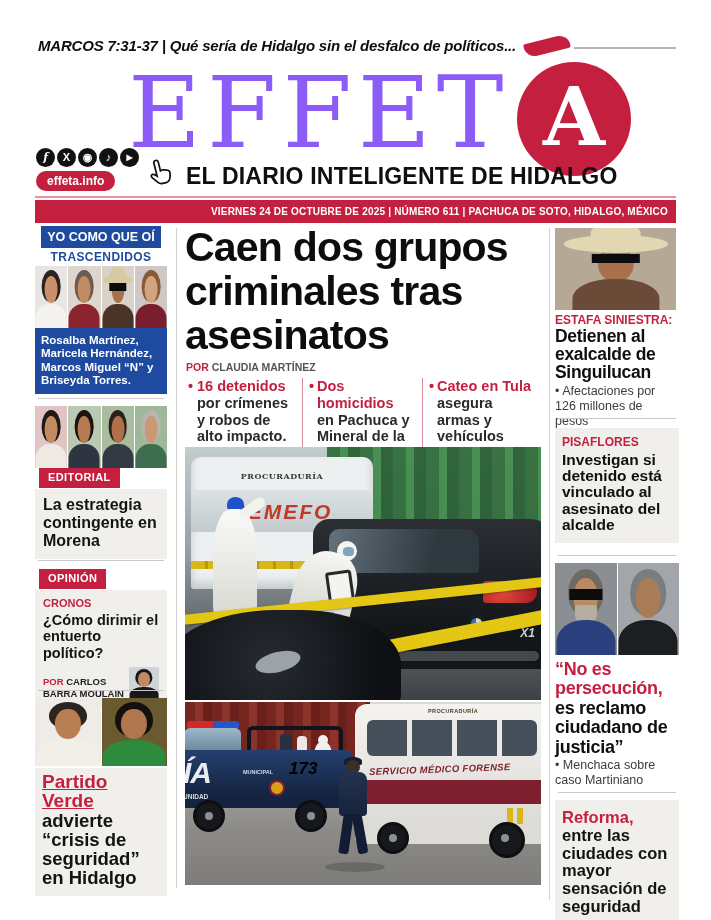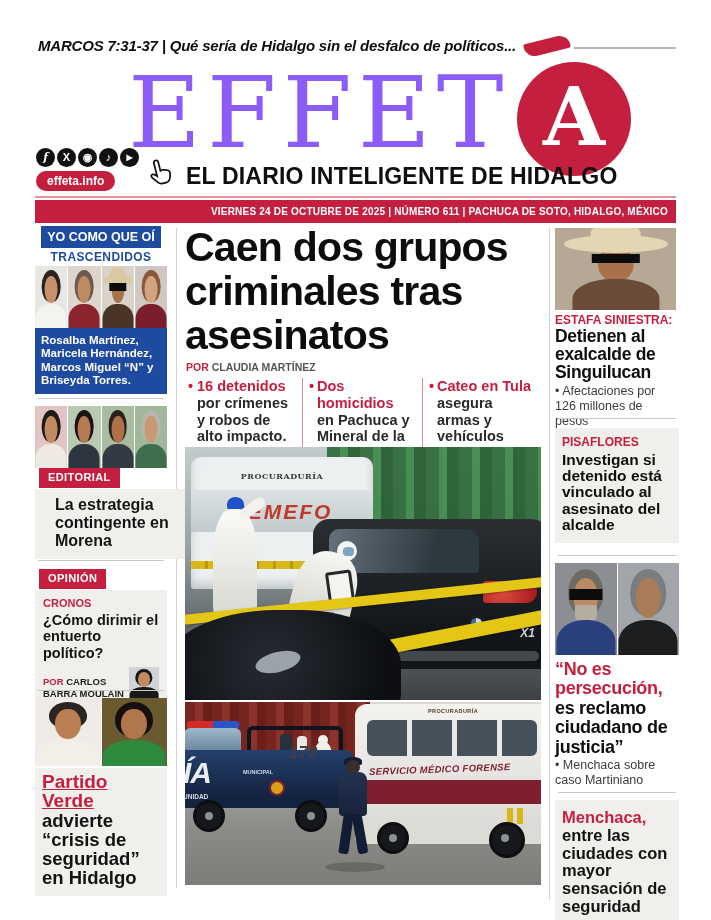--- a/index.html
+++ b/index.html
@@ -123,21 +123,21 @@
   .p2-figs-bg2{position:absolute;left:112px;top:34px;width:10px;height:24px;background:#e8e8e4;border-radius:4px 4px 2px 2px;}
   .p2-whitefig{position:absolute;left:128px;top:40px;width:20px;height:50px;background:linear-gradient(180deg,#f2f2ee,#d5d5cf);border-radius:40% 40% 14% 14%;}
   .p2-whitefig::before{content:"";position:absolute;left:5px;top:-7px;width:10px;height:10px;background:#f0efe9;border-radius:50%;}
   .p2-truck{position:absolute;left:-8px;top:26px;width:176px;height:96px;}
   .p2-truck-body{position:absolute;left:0;top:22px;width:176px;height:58px;background:linear-gradient(180deg,#24406e,#14233f 80%);border-radius:4px 8px 4px 4px;}
   .p2-truck-cab{position:absolute;left:6px;top:0;width:58px;height:30px;background:linear-gradient(180deg,#9db7ca,#5c7991);border-radius:8px 6px 0 0;}
   .p2-lightbar{position:absolute;left:10px;top:-7px;width:52px;height:8px;background:linear-gradient(90deg,#d62828 0 50%,#2855c8 50%);border-radius:3px;}
   .p2-rollbar{position:absolute;left:70px;top:-2px;width:96px;height:26px;border:4px solid #10141c;border-bottom:none;border-radius:6px 6px 0 0;}
   .p2-ia{position:absolute;left:6px;top:30px;font:italic bold 30px/1 var(--sans);color:#e9edf2;letter-spacing:-1px;}
   .p2-muni{position:absolute;left:66px;top:42px;font:bold 5.5px/1 var(--sans);color:#cfd8e4;}
-  .p2-num{position:absolute;left:112px;top:16px;font:italic bold 17px/1 var(--sans);color:#404040;}
+  .p2-num{position:absolute;left:112px;top:32px;font:italic bold 17px/1 var(--sans);color:#000000;}
   .p2-unidad{position:absolute;left:6px;top:66px;font:bold 6.5px/1 var(--sans);color:#d7dde6;}
   .p2-logo{position:absolute;left:92px;top:52px;width:16px;height:16px;background:#d8a018;border-radius:50%;border:2px solid #7d1f2e;}
   .wheel{position:absolute;width:32px;height:32px;background:#17181b;border-radius:50%;border:3px solid #0d0e10;}
   .wheel::after{content:"";position:absolute;left:9px;top:9px;width:8px;height:8px;background:#8d9096;border-radius:50%;}
   .p2-truck .wheel.w1{left:16px;top:72px;}
   .p2-truck .wheel.w2{left:118px;top:72px;}
   .p2-van{position:absolute;right:-10px;top:2px;width:196px;height:140px;background:linear-gradient(180deg,#f4f3f0,#dddbd6 85%);border-radius:12px 14px 6px 6px;}
   .p2-van-top{position:absolute;left:0;right:0;top:5px;font:bold 5.5px/1 var(--sans);color:#4a3a28;text-align:center;letter-spacing:0.4px;}
   .p2-van-win{position:absolute;left:12px;right:14px;top:16px;height:36px;background:repeating-linear-gradient(90deg,#46505a 0 40px,#e9e8e4 40px 45px);border-radius:6px;}
   .p2-van-text{position:absolute;left:14px;right:10px;top:60px;font:italic bold 9.5px/1 var(--sans);color:#7d1f2e;letter-spacing:0.3px;transform:rotate(-2deg);}
@@ -253,21 +253,21 @@
         <i class="face"></i>
         <i class="torso"></i>
       </div>
     <div class="portrait" style="--bg:#9fb89a;--hair:#b8b4ae;--skin:#c89a74;--shirt:#3f6e4e;">
         <i class="hair"></i>
         <i class="face"></i>
         <i class="torso"></i>
       </div>
   </div>
   <div class="label-bar" style="left:39px;top:468px;">EDITORIAL</div>
-  <div class="graybox" style="left:35px;top:489px;width:156px;padding:7px 20px 9px;">
+  <div class="graybox" style="left:35px;top:489px;width:132px;padding:7px 8px 9px;">
     <div class="ed-title">La estrategia contingente en Morena</div>
   </div>
 
   <div class="h-div" style="left:38px;top:560px;width:126px;"></div>
 
   <div class="label-bar" style="left:39px;top:569px;">OPINIÓN</div>
   <div class="graybox" style="left:35px;top:590px;width:132px;padding:7px 8px 8px;">
     <div class="op-col">CRONOS</div>
     <div class="op-title">¿Cómo dirimir el entuerto político?</div>
     <div class="op-byline">
@@ -436,17 +436,17 @@
   </div>
   <div class="quote-lead">
     <span>“No es persecución,</span>
     <span class="quote-rest">es reclamo ciudadano de justicia”</span>
   </div>
   <div class="quote-bullet">• Menchaca sobre caso Martiniano</div>
 
   <div class="h-div" style="left:558px;top:792px;width:118px;"></div>
 
   <div class="pachuca-box">
-    <span class="lead">Menchaca,</span>
+    <span class="lead">Reforma,</span>
     <span class="rest">entre las ciudades con mayor sensación de seguridad</span>
   </div>
 
 </div>
 
 </body></html>

